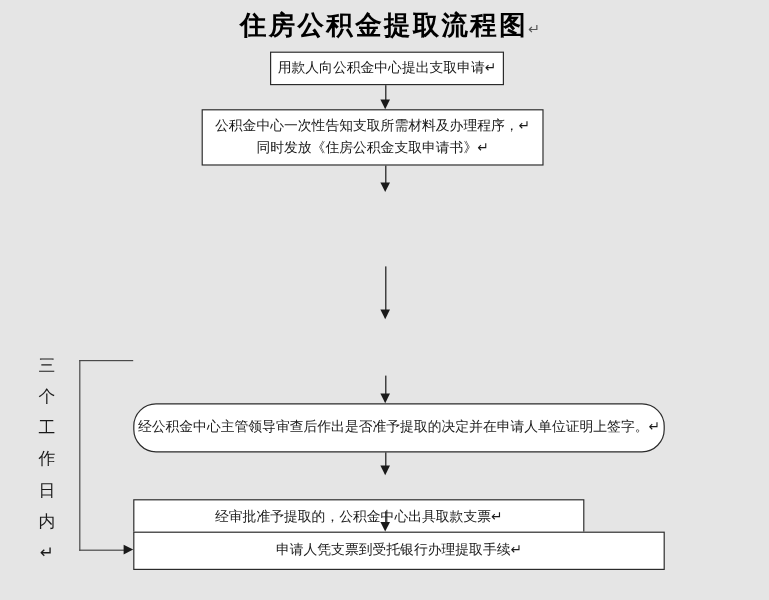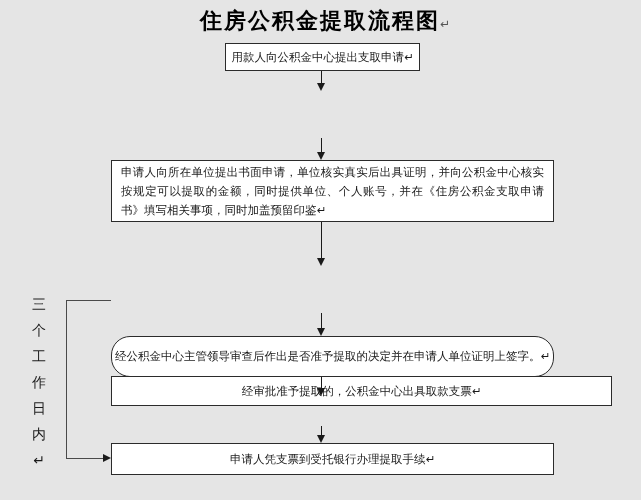--- a/index.html
+++ b/index.html
@@ -40,21 +40,21 @@
     justify-content: center;
   }
   .box span { display: block; width: 100%; text-align: center; }
   .box.para span { text-align: justify; text-align-last: left; }
   .pre { white-space: pre-line; }
   .b1 { left: 225px; top: 43px;  width: 195px; height: 28px; }
   .b2 { left: 168px; top: 91px;  width: 285px; height: 47px; }
   .b3 { left: 111px; top: 160px; width: 443px; height: 62px; padding: 2px 9px; }
   .b4 { left: 111px; top: 266px; width: 443px; height: 47px; padding: 2px 9px; }
   .b5 { left: 111px; top: 336px; width: 443px; height: 41px; border-radius: 19px; }
-  .b6 { left: 111px; top: 376px; width: 501px; height: 30px; }
+  .b6 { left: 111px; top: 416px; width: 376px; height: 30px; }
   .b7 { left: 111px; top: 443px; width: 443px; height: 32px; }
   .vline { position: absolute; width: 1px; background: #1a1a1a; left: 321px; }
   .vhead {
     position: absolute; width: 0; height: 0; left: 317px;
     border-left: 4.5px solid transparent;
     border-right: 4.5px solid transparent;
     border-top: 8px solid #1a1a1a;
   }
   .hline { position: absolute; height: 1px; background: #4a4a4a; }
   .bracket-v { position: absolute; left: 66px; top: 300px; width: 1px; height: 159px; background: #4a4a4a; }
@@ -80,24 +80,25 @@
 <div class="canvas">
 
   <div class="title">
     <span>住房公积金提取流程图</span><span class="mark">↵</span>
   </div>
 
   <div class="box b1">
     <span>用款人向公积金中心提出支取申请↵</span>
   </div>
 
+  <div class="box b2">
+    <span class="pre">公积金中心一次性告知支取所需材料及办理程序，↵
+同时发放《住房公积金支取申请书》↵</span>
+  </div>
 
-  <div class="box b3 para">
-    <span>申请人向所在单位提出书面申请，单位核实真实后出具证明，并向公积金中心核实按规定可以提取的金额，同时提供单位、个人账号，并在《住房公积金支取申请书》填写相关事项，同时加盖预留印鉴↵</span>
-  </div>
 
 
   <div class="box b5">
     <span>经公积金中心主管领导审查后作出是否准予提取的决定并在申请人单位证明上签字。↵</span>
   </div>
 
   <div class="box b6">
     <span>经审批准予提取的，公积金中心出具取款支票↵</span>
   </div>
 

